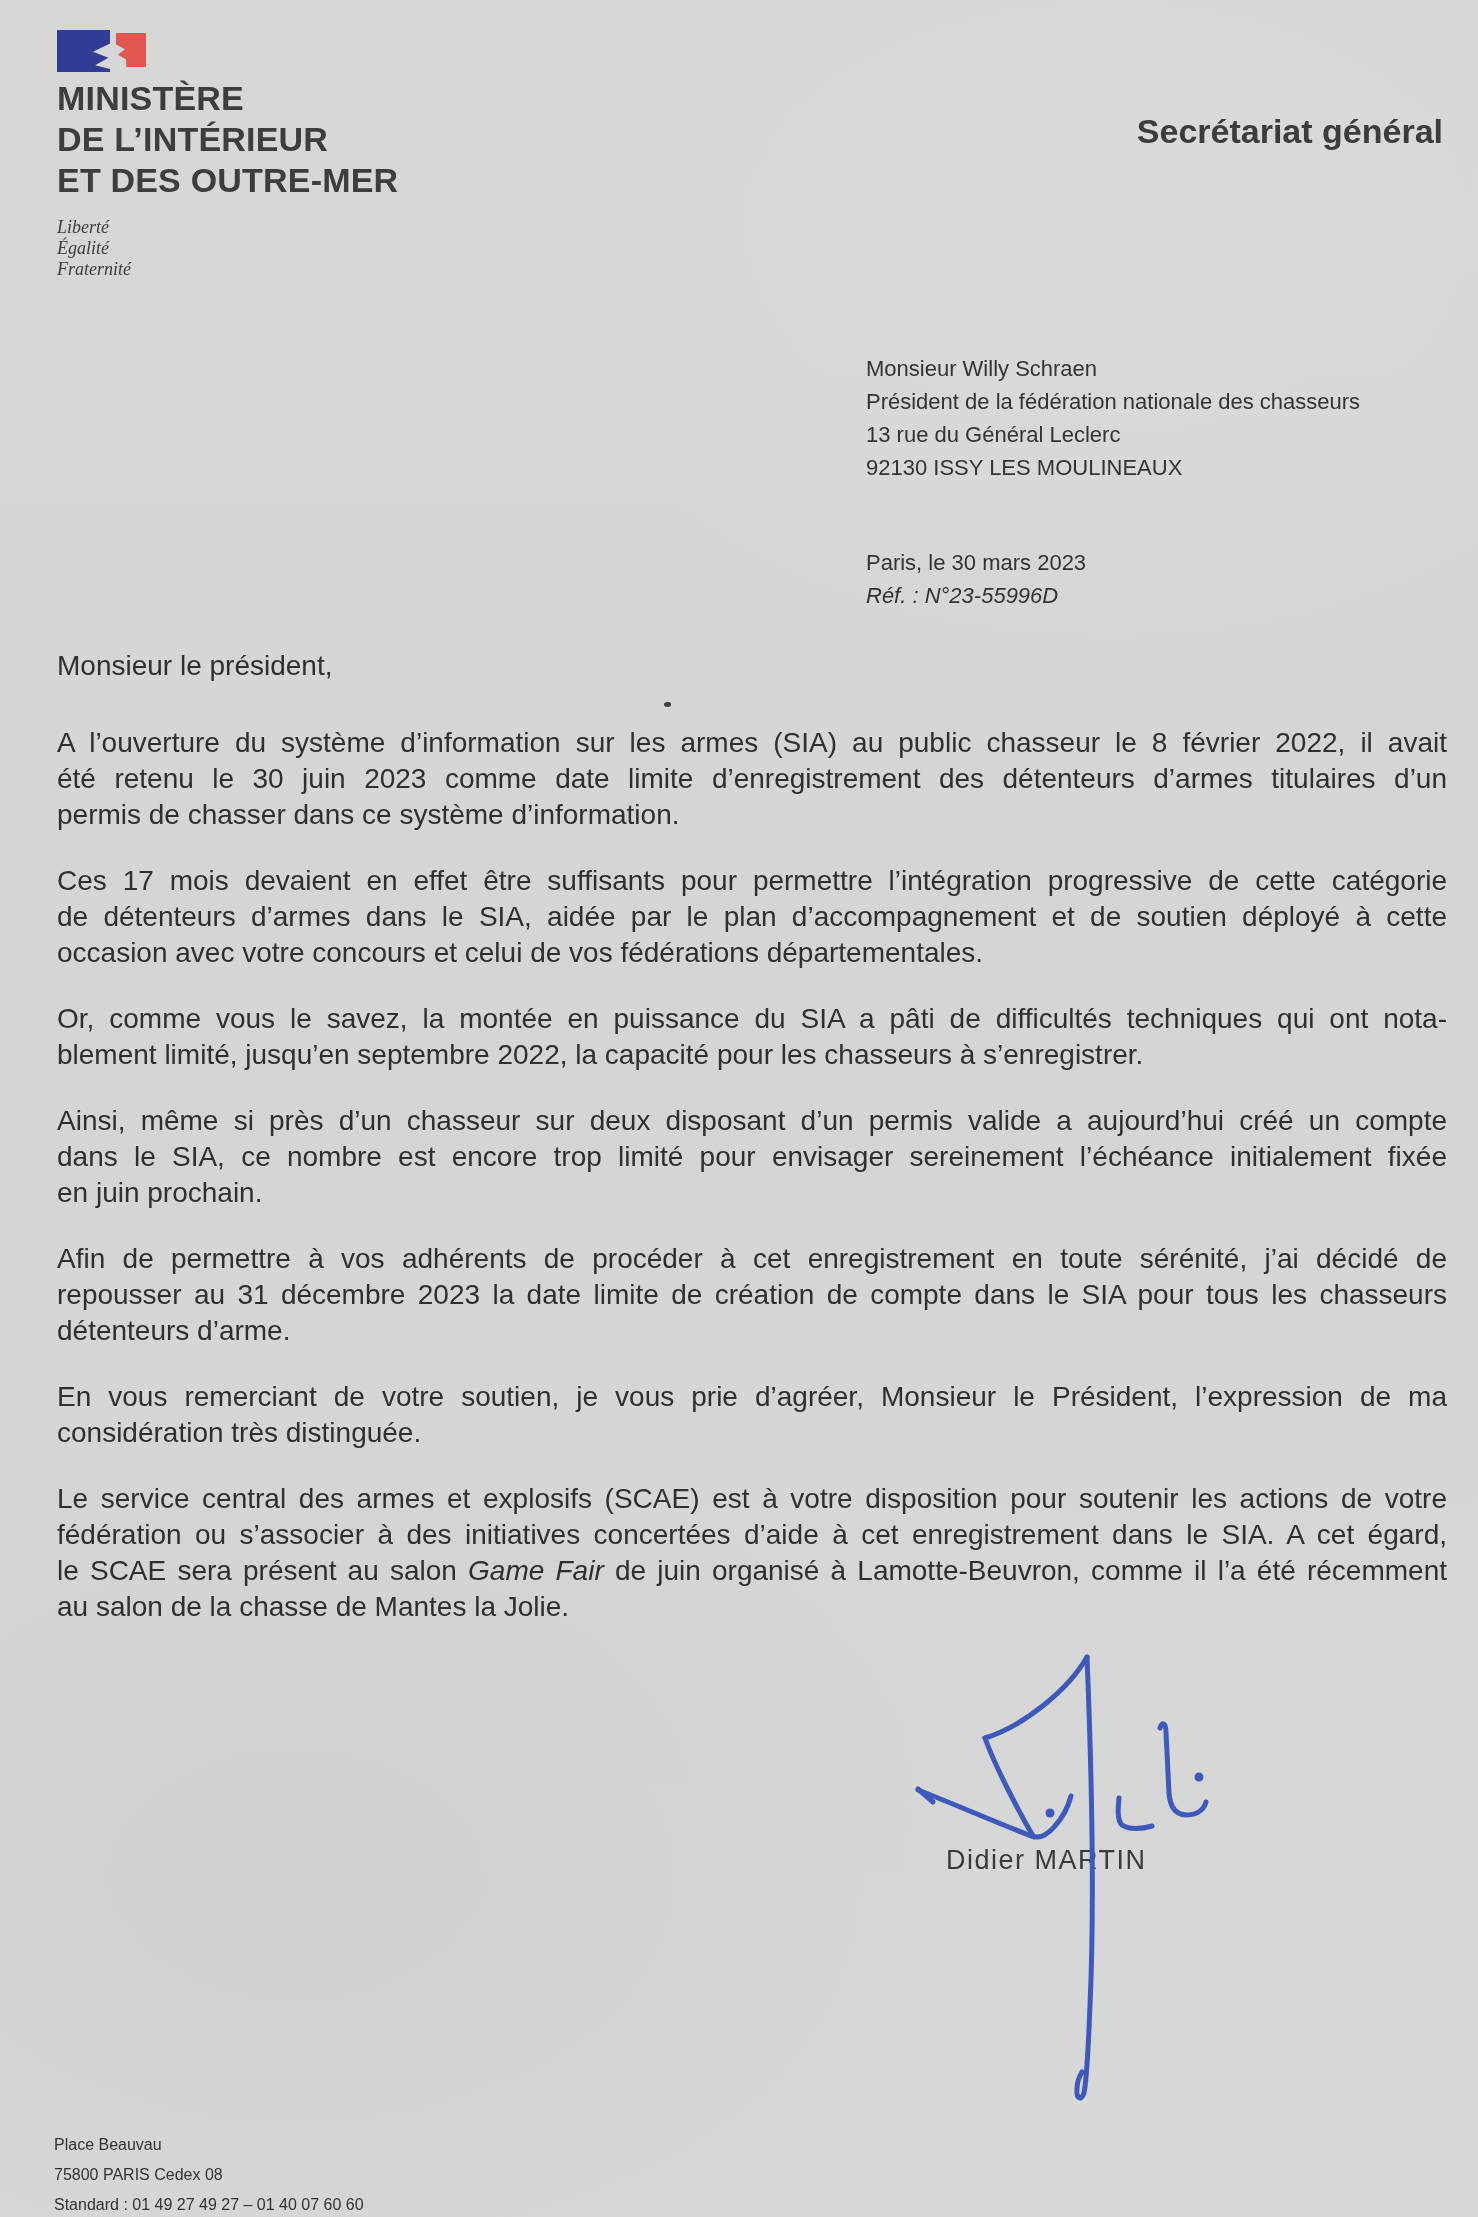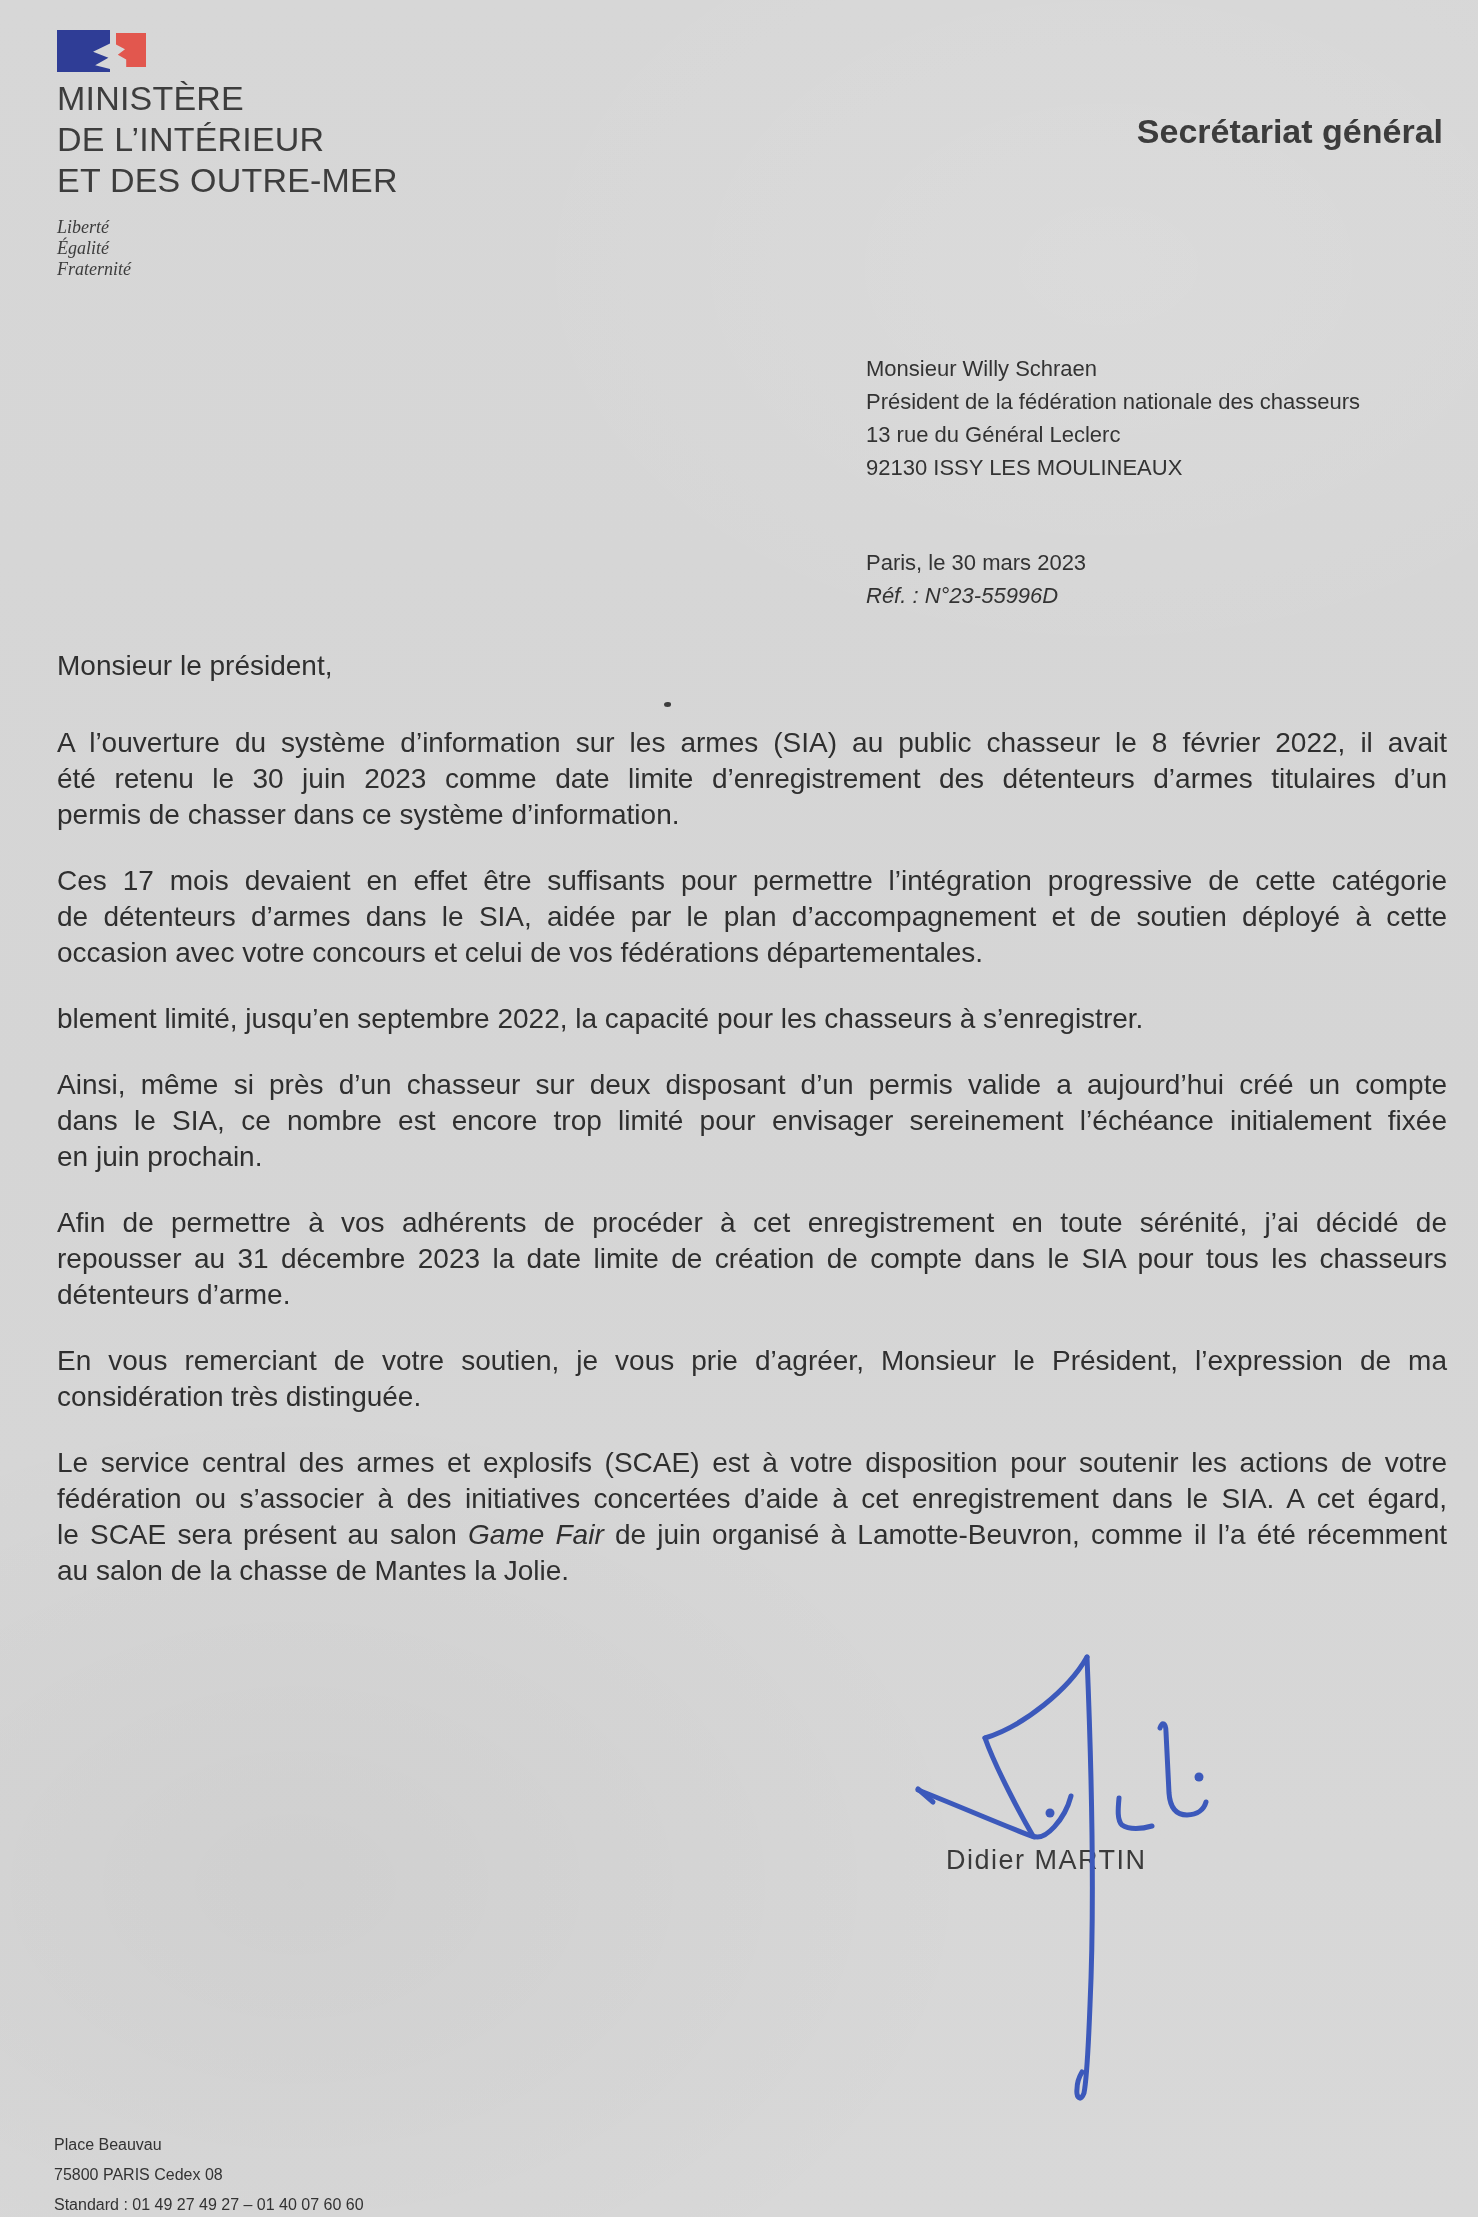--- a/index.html
+++ b/index.html
@@ -16,21 +16,21 @@
   }
   .abs{position:absolute;}
 
   
   .logo-block{left:57px;top:30px;}
   .flag{display:flex;gap:6px;height:42px;align-items:flex-start;}
   .flag-blue{width:53px;height:42px;background:#2f3d96;
     clip-path:polygon(0 0,100% 0,100% 32%,68% 52%,97% 66%,72% 84%,100% 93%,100% 100%,0 100%);}
   .flag-red{width:30px;height:34px;margin-top:3px;background:#e2574e;
     clip-path:polygon(0 0,100% 0,100% 100%,34% 100%,34% 78%,6% 64%,30% 48%,0 34%);}
-  .ministry{margin-top:6px;font-weight:normal;font-size:34px;line-height:41px;
+  .ministry{margin-top:6px;font-weight:bold;font-size:34px;line-height:41px;
     color:#3d3d3d;letter-spacing:0.2px;}
   .motto{margin-top:16px;font-family:Liberation Serif, serif;font-style:italic;
     font-size:18px;line-height:21px;color:#3c3c3c;}
   .dept{top:112px;right:35px;font-size:34px;font-weight:bold;color:#3c3c3c;}
 
   
   .recipient{left:866px;top:352px;font-size:22px;line-height:33px;color:#333;}
   .meta{left:866px;top:546px;font-size:22px;line-height:33px;color:#333;}
   .ref{font-style:italic;}
 
@@ -96,20 +96,21 @@
     <div class="line last">permis de chasser dans ce système d’information.</div>
   </div>
 
   <div class="para">
     <div class="line">Ces 17 mois devaient en effet être suffisants pour permettre l’intégration progressive de cette catégorie</div>
     <div class="line">de détenteurs d’armes dans le SIA, aidée par le plan d’accompagnement et de soutien déployé à cette</div>
     <div class="line last">occasion avec votre concours et celui de vos fédérations départementales.</div>
   </div>
 
   <div class="para">
+    <div class="line">Or, comme vous le savez, la montée en puissance du SIA a pâti de difficultés techniques qui ont nota-</div>
     <div class="line last">blement limité, jusqu’en septembre 2022, la capacité pour les chasseurs à s’enregistrer.</div>
   </div>
 
   <div class="para">
     <div class="line">Ainsi, même si près d’un chasseur sur deux disposant d’un permis valide a aujourd’hui créé un compte</div>
     <div class="line">dans le SIA, ce nombre est encore trop limité pour envisager sereinement l’échéance initialement fixée</div>
     <div class="line last">en juin prochain.</div>
   </div>
 
   <div class="para">

